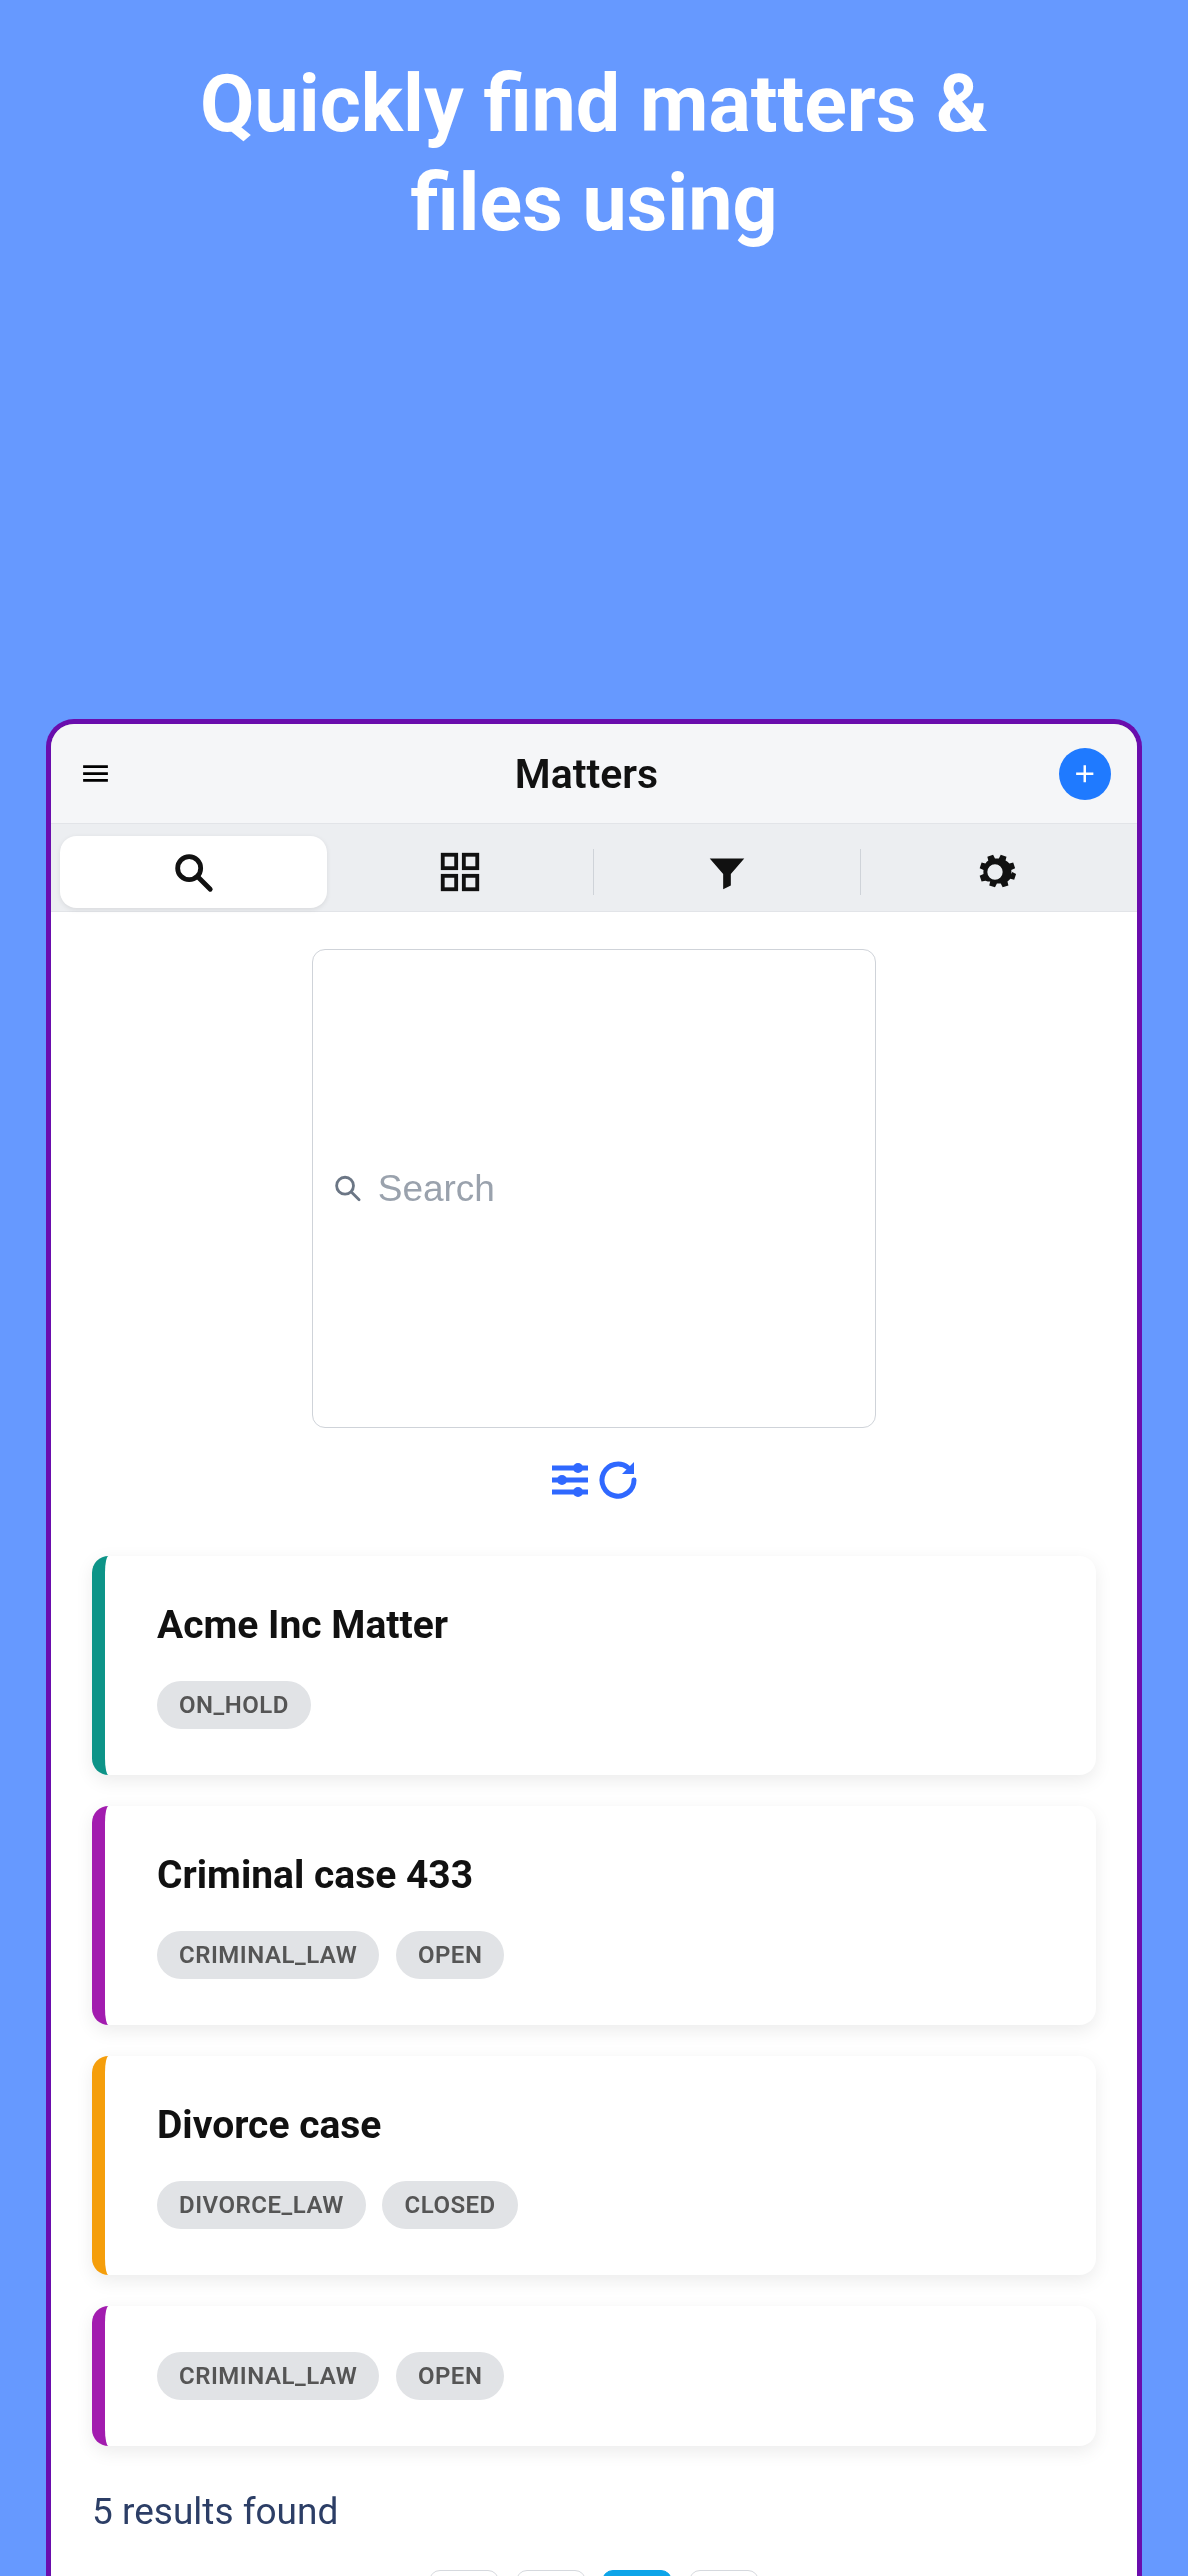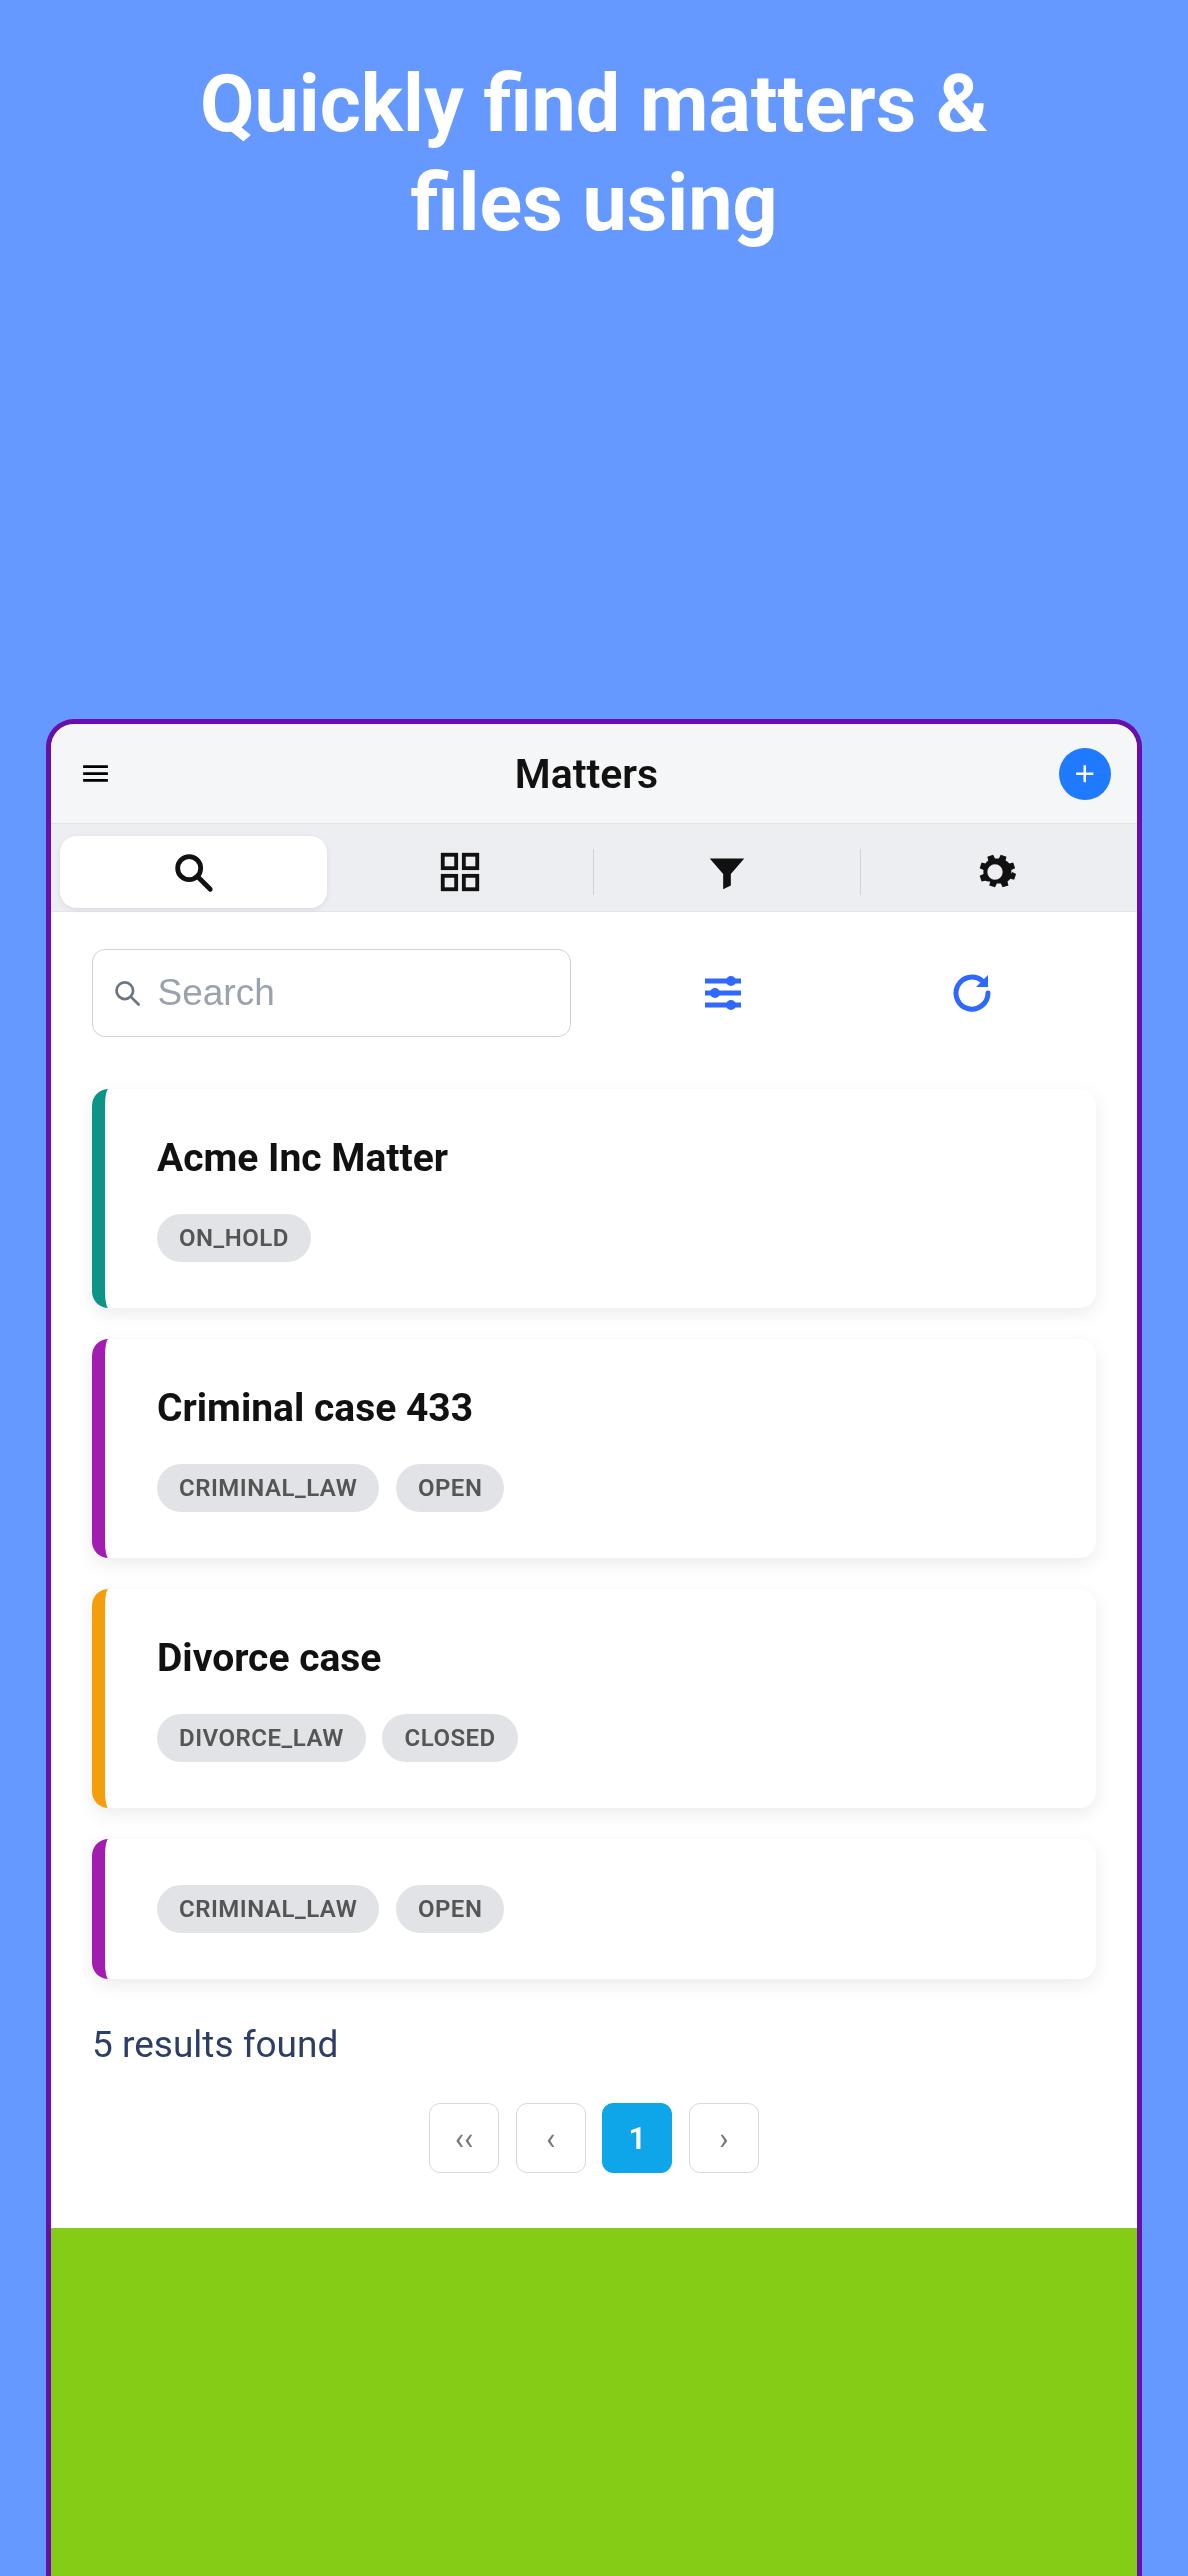--- a/index.html
+++ b/index.html
@@ -19,21 +19,21 @@
   }
   .device-frame {
     position: absolute;
     left: 46px;
     right: 46px;
     top: 719px;
     bottom: 0;
     border: 5.5px solid #6a0dad;
     border-bottom: none;
     border-radius: 28px 28px 0 0;
-    background: #84cc16;
+    background: #a3a3a3;
     overflow: hidden;
   }
   .app-header {
     height: 100px;
     display: flex;
     align-items: center;
     justify-content: space-between;
     padding: 0 26px;
     background: #f5f6f8;
     border-bottom: 0.9px solid #e2e4e8;
@@ -70,21 +70,21 @@
   }
   .tab-sep {
     width:0.9px; height:46px; background:#cfd3d9;
   }
   .tab svg { width: 46px; height: 46px; color:#111; }
   .content {
     background: #fff;
     padding: 37px 41px 55px 41px;
   }
   .search-row {
-    display:flex; align-items:center; gap: 28px;
+    display:flex; align-items:center; gap: 28px; flex-direction: column;
   }
   .search-box {
     flex: 0 0 479px;
     height: 88px;
     border: 1.8px solid #cfd3d9;
     border-radius: 13px;
     display:flex; align-items:center;
     padding: 0 18.4px;
     gap: 13px;
   }

